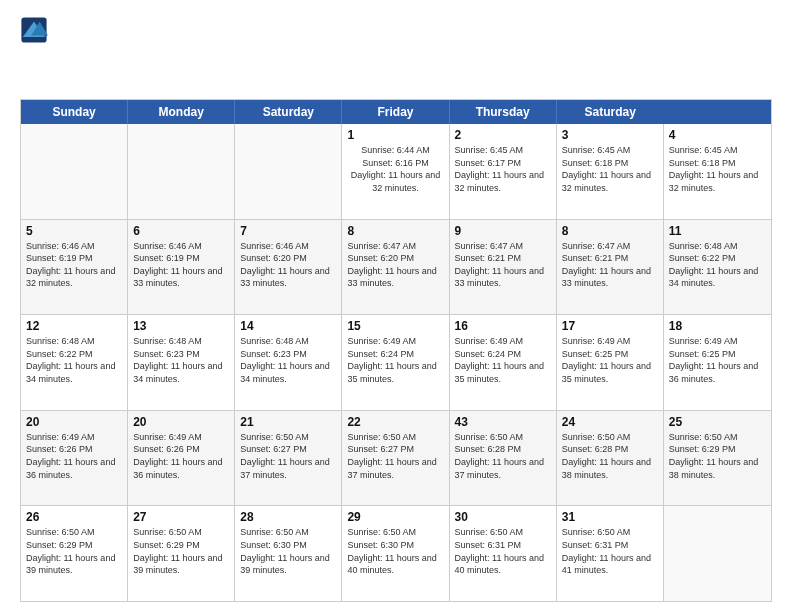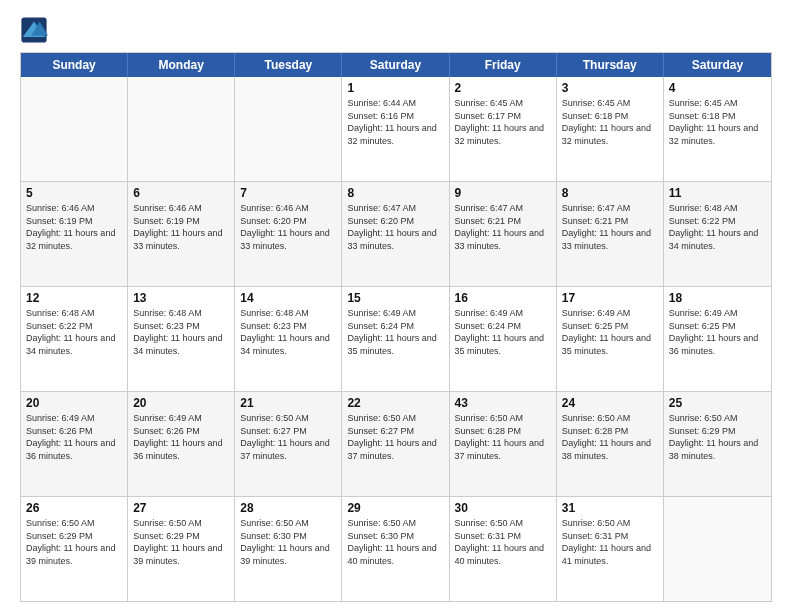--- a/index.html
+++ b/index.html
@@ -9,20 +9,21 @@
       width: 792px;
       height: 612px;
       overflow: hidden;
     }
     .page {
       width: 792px;
       height: 612px;
       padding: 16px 20px 10px 20px;
       display: flex;
       flex-direction: column;
+      gap: 47px;
     }
     .header {
       display: flex;
       justify-content: space-between;
       align-items: flex-start;
       margin-bottom: 8px;
     }
     .logo {
       display: flex;
       align-items: flex-end;
@@ -121,34 +122,33 @@
     <div class="title-block">
       <div class="month-title"></div>
       <div class="location"></div>
     </div>
   </div>
 
   <div class="calendar">
     <div class="cal-header">
     <div class="cal-header-cell">Sunday</div>
         <div class="cal-header-cell">Monday</div>
-        <div class="cal-header-cell">Tuesday</div>
         <div class="cal-header-cell">Saturday</div>
         <div class="cal-header-cell">Friday</div>
         <div class="cal-header-cell">Thursday</div>
         <div class="cal-header-cell">Saturday</div>
       </div>
     <div class="cal-body">
     <div class="cal-row">
           <div class="cal-cell empty"></div>
           <div class="cal-cell empty"></div>
           <div class="cal-cell empty"></div>
           <div class="cal-cell">
             <span class="day-num">1</span>
-            <div class="cell-info" style="white-space: pre-line;">Sunrise: 6:44 AM
+            <div class="cell-info" style="white-space: pre-line; text-align: center;">Sunrise: 6:44 AM
 Sunset: 6:16 PM
 Daylight: 11 hours and 32 minutes.</div>
           </div>
           <div class="cal-cell">
             <span class="day-num">2</span>
             <div class="cell-info" style="white-space: pre-line;">Sunrise: 6:45 AM
 Sunset: 6:17 PM
 Daylight: 11 hours and 32 minutes.</div>
           </div>
           <div class="cal-cell">

